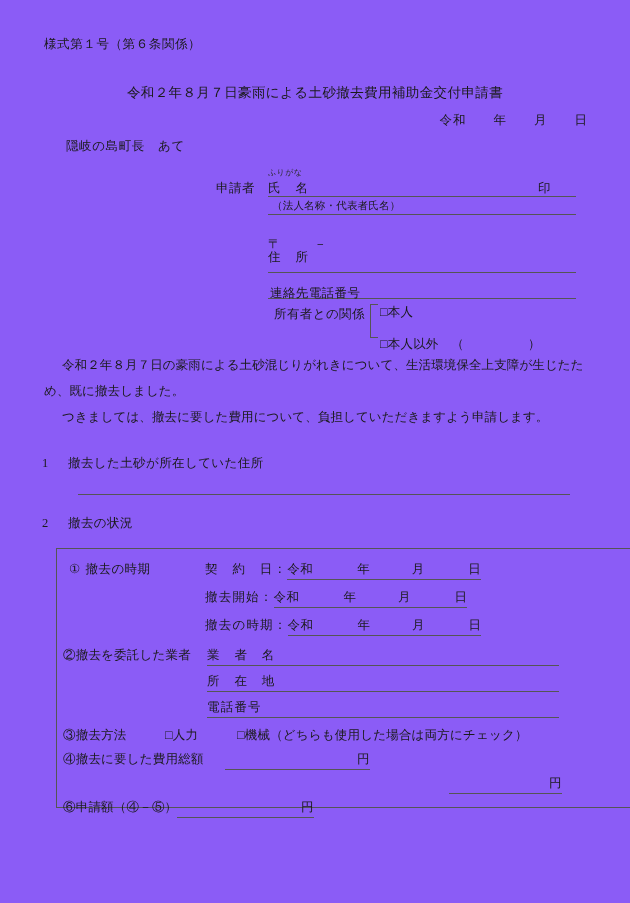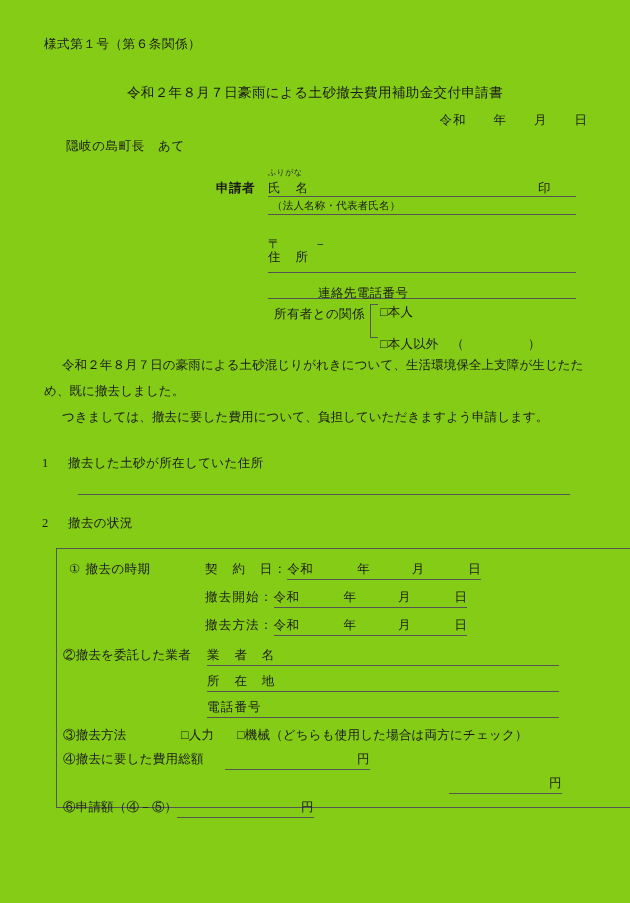--- a/index.html
+++ b/index.html
@@ -8,21 +8,21 @@
     background: #ffffff;
   }
   body {
     font-family: "Liberation Serif", "DejaVu Serif", serif;
     color: #1a1a1a;
   }
   #page {
     position: relative;
     width: 630px;
     height: 903px;
-    background: #84cc16;
+    background: #8b5cf6;
     overflow: hidden;
     font-size: 12.5px;
   }
 
   
   .abs { position: absolute; }
   .rule {
     position: absolute;
     border-bottom: 1px solid #555;
     height: 0;
@@ -52,21 +52,20 @@
     left: 66px; top: 138px;
     font-size: 12.5px;
     letter-spacing: 0.6px;
   }
 
   
   #applicant-label {
     left: 216px; top: 180px;
     font-size: 12.5px;
     letter-spacing: 0.5px;
-    font-weight: bold;
   }
   #furigana {
     left: 268px; top: 167px;
     font-size: 8px;
     letter-spacing: 0.4px;
     color: #2a2a2a;
   }
   #name-label {
     left: 268px; top: 180px;
     font-size: 12.5px;
@@ -93,21 +92,20 @@
     left: 268px; top: 236px;
     font-size: 12.5px;
   }
   #postal-row .zip-mark { letter-spacing: 0px; }
   #postal-row .dash { display:inline-block; width: 46px; text-align: right; }
 
   #tel-label {
     left: 270px; top: 285px;
     font-size: 12.5px;
     letter-spacing: 0.4px;
-    margin-left: 48px;
   }
 
   
   #rel-label {
     left: 274px; top: 306px;
     font-size: 12.5px;
     letter-spacing: 0.4px;
   }
   #rel-bracket {
     left: 370px; top: 304px;
@@ -197,21 +195,21 @@
     display: inline-block;
     letter-spacing: 1.2px;
   }
   #r2-l1 { left: 150px; top: 98px; }
   #r2-l2 { left: 150px; top: 124px; }
   #r2-l3 { left: 150px; top: 150px; }
   .contractor-rule { left: 150px; width: 352px; }
 
   
   #r3-label { left: 6px; top: 178px; letter-spacing: 0.2px; }
-  #r3-opt1 { left: 124px; top: 178px; }
+  #r3-opt1 { left: 108px; top: 178px; }
   #r3-opt2 { left: 180px; top: 178px; }
 
   
   #r4-label { left: 6px; top: 202px; letter-spacing: 0.2px; }
   #r4-amount { left: 168px; top: 202px; }
   .amt {
     display: inline-block;
     border-bottom: 1px solid #555;
     padding-bottom: 1px;
   }
@@ -294,21 +292,21 @@
 
     <div class="date-line" id="r1-d1">
       <span class="key">契　約　日：</span><span class="val"><span class="era">令和</span><span class="g1"></span><span>年</span><span class="g2"></span><span>月</span><span class="g3"></span><span>日</span></span>
     </div>
 
     <div class="date-line" id="r1-d2">
       <span class="key">撤去開始：</span><span class="val"><span class="era">令和</span><span class="g1"></span><span>年</span><span class="g2"></span><span>月</span><span class="g3"></span><span>日</span></span>
     </div>
 
     <div class="date-line" id="r1-d3">
-      <span class="key">撤去方法：</span><span class="val"><span class="era">令和</span><span class="g1"></span><span>年</span><span class="g2"></span><span>月</span><span class="g3"></span><span>日</span></span>
+      <span class="key">撤去の時期：</span><span class="val"><span class="era">令和</span><span class="g1"></span><span>年</span><span class="g2"></span><span>月</span><span class="g3"></span><span>日</span></span>
     </div>
 
     <div class="cell" id="r2-label">
       <span>②</span><span>撤去を委託した業者</span>
     </div>
 
     <div class="contractor-line" id="r2-l1">
       <span class="k">業　者　名</span>
     </div>
     <div class="rule contractor-rule" style="top:116px"></div>

